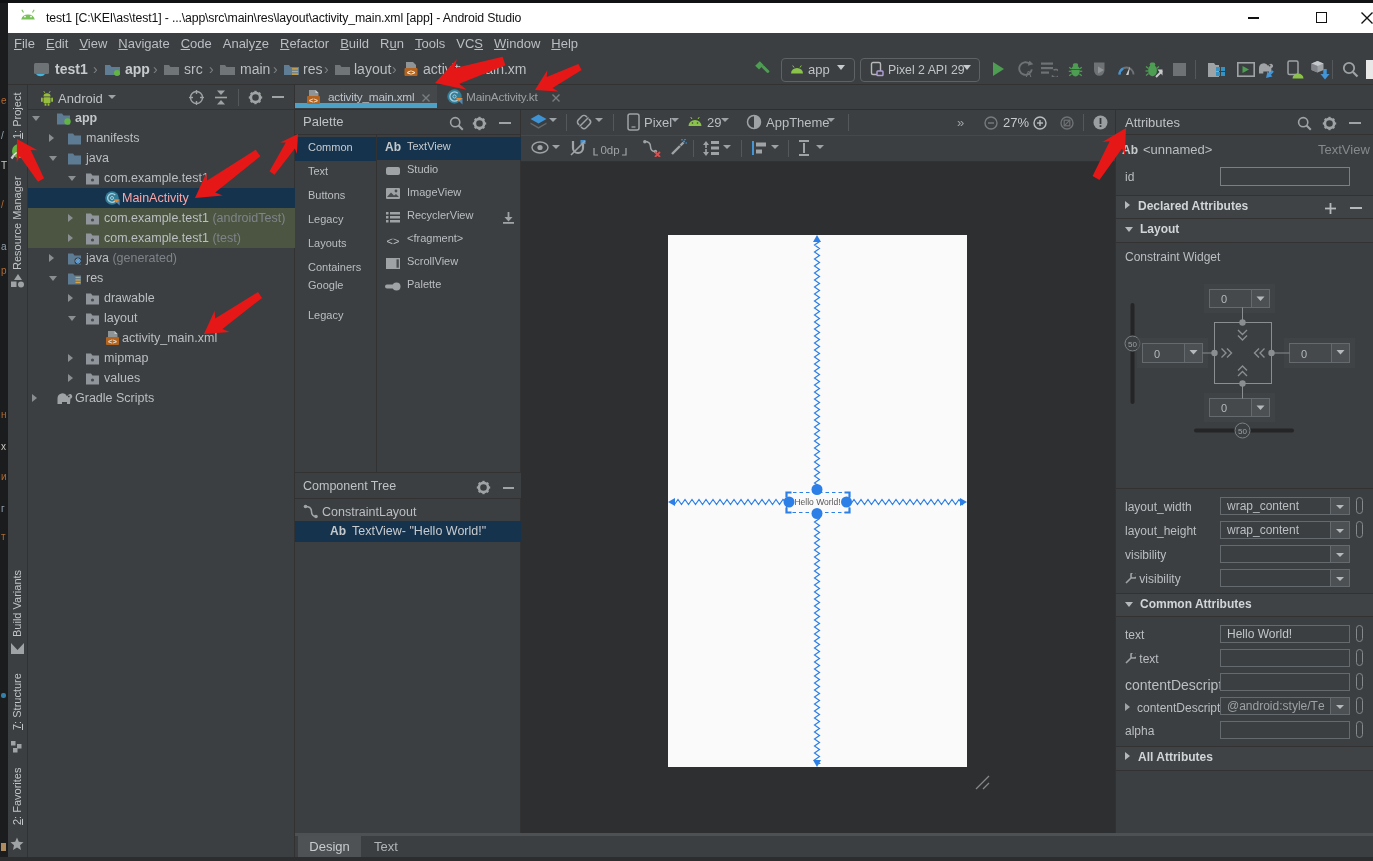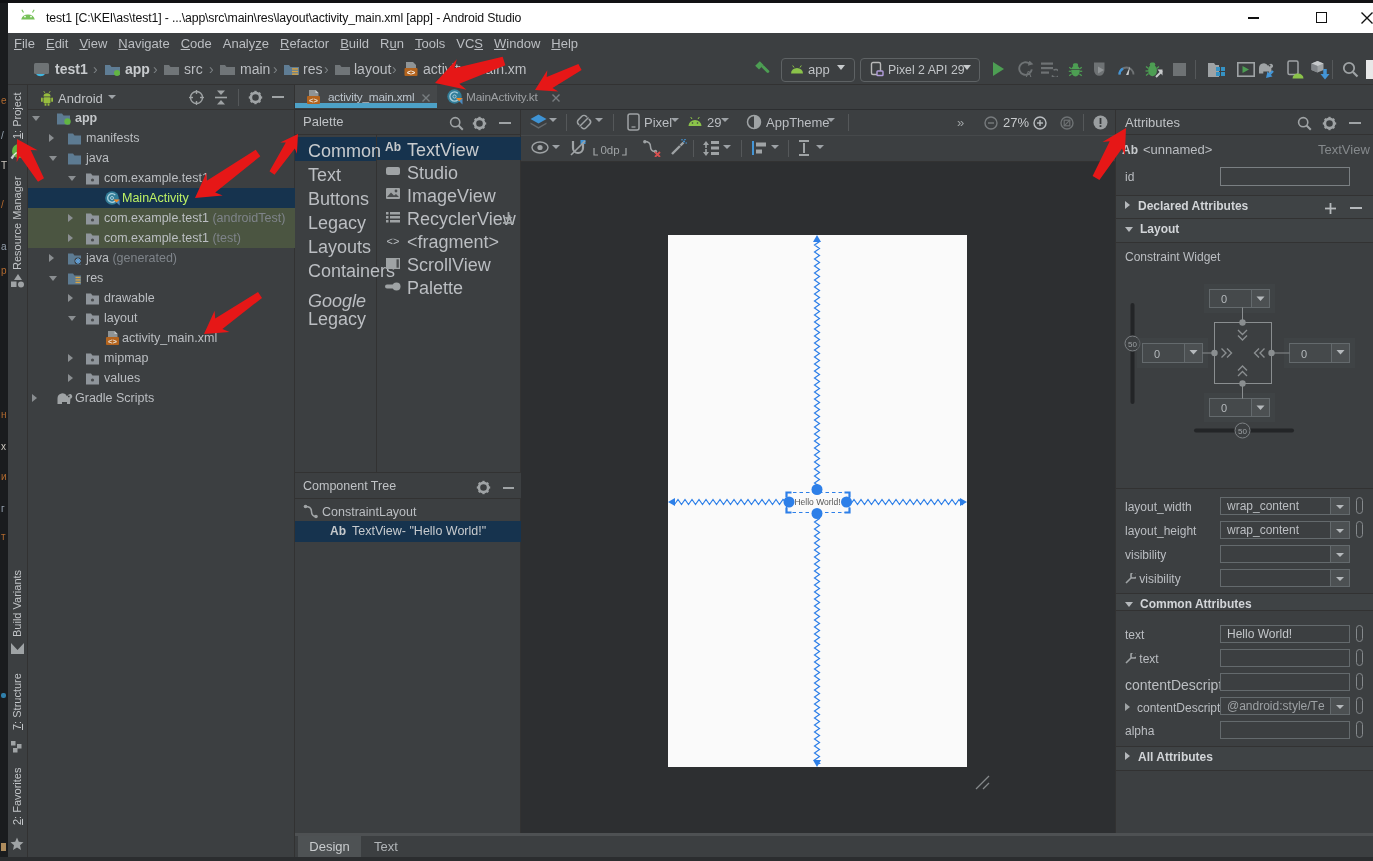--- a/index.html
+++ b/index.html
@@ -11,21 +11,21 @@
 .tri-d{display:block;width:0;height:0;border-left:4px solid transparent;border-right:4px solid transparent;border-top:4px solid #9da2a6;}
 .tri-r{display:block;width:0;height:0;border-top:4px solid transparent;border-bottom:4px solid transparent;border-left:5px solid #8a8e91;}
 .tri-dn{display:block;width:0;height:0;border-left:4px solid transparent;border-right:4px solid transparent;border-top:5px solid #8a8e91;}
 .row{position:absolute;height:20px;line-height:20px;white-space:nowrap;}
 .fld{position:absolute;background:#3c3f41;border:1px solid #646a6d;box-sizing:border-box;}
 .combo{position:absolute;border:1px solid #646a6d;box-sizing:border-box;background:#3c3f41;}
 .combo .btn{position:absolute;right:0;top:0;bottom:0;width:18px;background:#4c5052;border-left:1px solid #646a6d;}
 .combo .btn:after{content:"";position:absolute;left:5px;top:7px;width:0;height:0;border-left:4px solid transparent;border-right:4px solid transparent;border-top:4px solid #b5b9bc;}
 .flag{position:absolute;width:7px;height:17px;border:1px solid #85898c;border-radius:4px;box-sizing:border-box;}
 #tree .row{font-size:12.5px;}
-#palette div{font-size:18px;}
+#palette div{font-size:11px;}
 #comptree span{font-size:12.5px;}
 #breadcrumbs span{font-size:14px;}
 .hdr{position:absolute;left:0;right:0;background:#3f4345;border-top:1px solid #323232;border-bottom:1px solid #323232;box-sizing:border-box;font-weight:bold;color:#d2d5d8;}
 </style>
 </head>
 <body>
 
 <div class="abs" style="left:0;top:0;width:1373px;height:3px;background:#111214;"></div>
 
 <div class="abs" style="left:0;top:3px;width:8px;height:858px;background:#1a1c1e;"></div>
@@ -344,21 +344,21 @@
     <span class="abs" style="left:104px;">com.example.test1</span>
       </div>
   <div class="row" style="left:0;top:188px;">
     <svg class="abs" style="left:104px;top:2px;" width="16" height="16" viewBox="0 0 16 16">
           <circle cx="8" cy="8" r="6.8" fill="#327d98"></circle>
           <path d="M11.2 4.9 A4.4 4.4 0 1 0 11.2 11.1" fill="none" stroke="#a8cfdd" stroke-width="1.4"></path>
           <circle cx="8" cy="8" r="1.5" fill="none" stroke="#a8cfdd" stroke-width="1"></circle>
           <polygon points="9.4,9.4 15.6,9.4 15.6,15.6" fill="#4c8bc0"></polygon>
           <polygon points="9.4,9.4 15.6,9.4 12.5,12.5" fill="#f5871f"></polygon>
         </svg>
-    <span class="abs" style="left:122px;color:#bef264;">MainActivity</span>
+    <span class="abs" style="left:122px;color:#fca5a5;">MainActivity</span>
       </div>
   <div class="row" style="left:0;top:208px;">
         <span class="abs" style="left:68px;top:6px;">
           <span class="tri-r"></span>
         </span>
     <svg class="abs" style="left:85px;top:3px;" width="15" height="14" viewBox="0 0 15 14">
           <path d="M1 2.5 h5 l1.5 2 H14 v9 H1 Z" fill="#8f959b"></path>
           <circle cx="7.5" cy="9" r="1.6" fill="#4a4d4f"></circle>
         </svg>
     <span class="abs" style="left:104px;">com.example.test1 <span style="color:#7f848a;">(androidTest)</span></span>
@@ -516,21 +516,21 @@
   <div class="abs" style="left:499px;top:122px;width:12px;height:2px;background:#9fa3a5;"></div>
 
   <div class="abs" style="left:295px;top:137px;width:81px;height:24px;background:#16334e;"></div>
   <div class="abs" style="left:377px;top:137px;width:144px;height:23px;background:#16334e;"></div>
   <div class="abs" style="left:308px;top:141px;color:#c8cbce;">Common</div>
   <div class="abs" style="left:308px;top:165px;">Text</div>
   <div class="abs" style="left:308px;top:189px;">Buttons</div>
   <div class="abs" style="left:308px;top:213px;">Legacy</div>
   <div class="abs" style="left:308px;top:237px;">Layouts</div>
   <div class="abs" style="left:308px;top:261px;">Containers</div>
-  <div class="abs" style="left:308px;top:291px;font-style:italic;">Google</div>
+  <div class="abs" style="left:308px;top:279px;">Google</div>
   <div class="abs" style="left:308px;top:309px;">Legacy</div>
 
   <div class="abs" style="left:385px;top:140px;color:#c6c9cc;font-weight:bold;font-size:12px;">Ab</div>
   <div class="abs" style="left:407px;top:140px;color:#c8cbce;">TextView</div>
   <svg class="abs" style="left:385px;top:165px;" width="16" height="12" viewBox="0 0 16 12">
       <rect x="1" y="2" width="14" height="8" rx="2" fill="#9fa3a5"></rect>
     </svg>
   <div class="abs" style="left:407px;top:163px;">Studio</div>
   <svg class="abs" style="left:385px;top:187px;" width="16" height="13" viewBox="0 0 16 13">
       <rect x="1" y="1" width="14" height="11" rx="1" fill="#9fa3a5"></rect>
@@ -916,21 +916,21 @@
       <span class="btn"></span>
     </div>
   <span class="abs" style="left:9px;top:462px;">
     <svg width="11" height="11" viewBox="0 0 11 11" style="vertical-align:-1px;">
         <path d="M1 10 L6 5 M6 2 a3 3 0 1 1 3 3 l-2 0 -1 -1 z" stroke="#9fa3a5" stroke-width="1.6" fill="none"></path>
       </svg> visibility</span>
   <div class="combo" style="left:104px;top:459px;width:130px;height:18px;">
       <span class="btn"></span>
     </div>
 
-  <div class="hdr" style="top:483px;height:18px;">
+  <div class="hdr" style="top:483px;height:24px;">
       <span style="position:absolute;left:9px;top:8px;">
         <span class="tri-dn" style="border-top-color:#b5b9bc;"></span>
       </span>
       <span style="position:absolute;left:24px;top:3px;">Common Attributes</span>
     </div>
 
   <span class="abs" style="left:9px;top:518px;">text</span>
   <div class="fld" style="left:104px;top:515px;width:130px;height:18px;">
       <span style="position:absolute;left:6px;top:1px;color:#c3c6c9;">Hello World!</span>
     </div>

